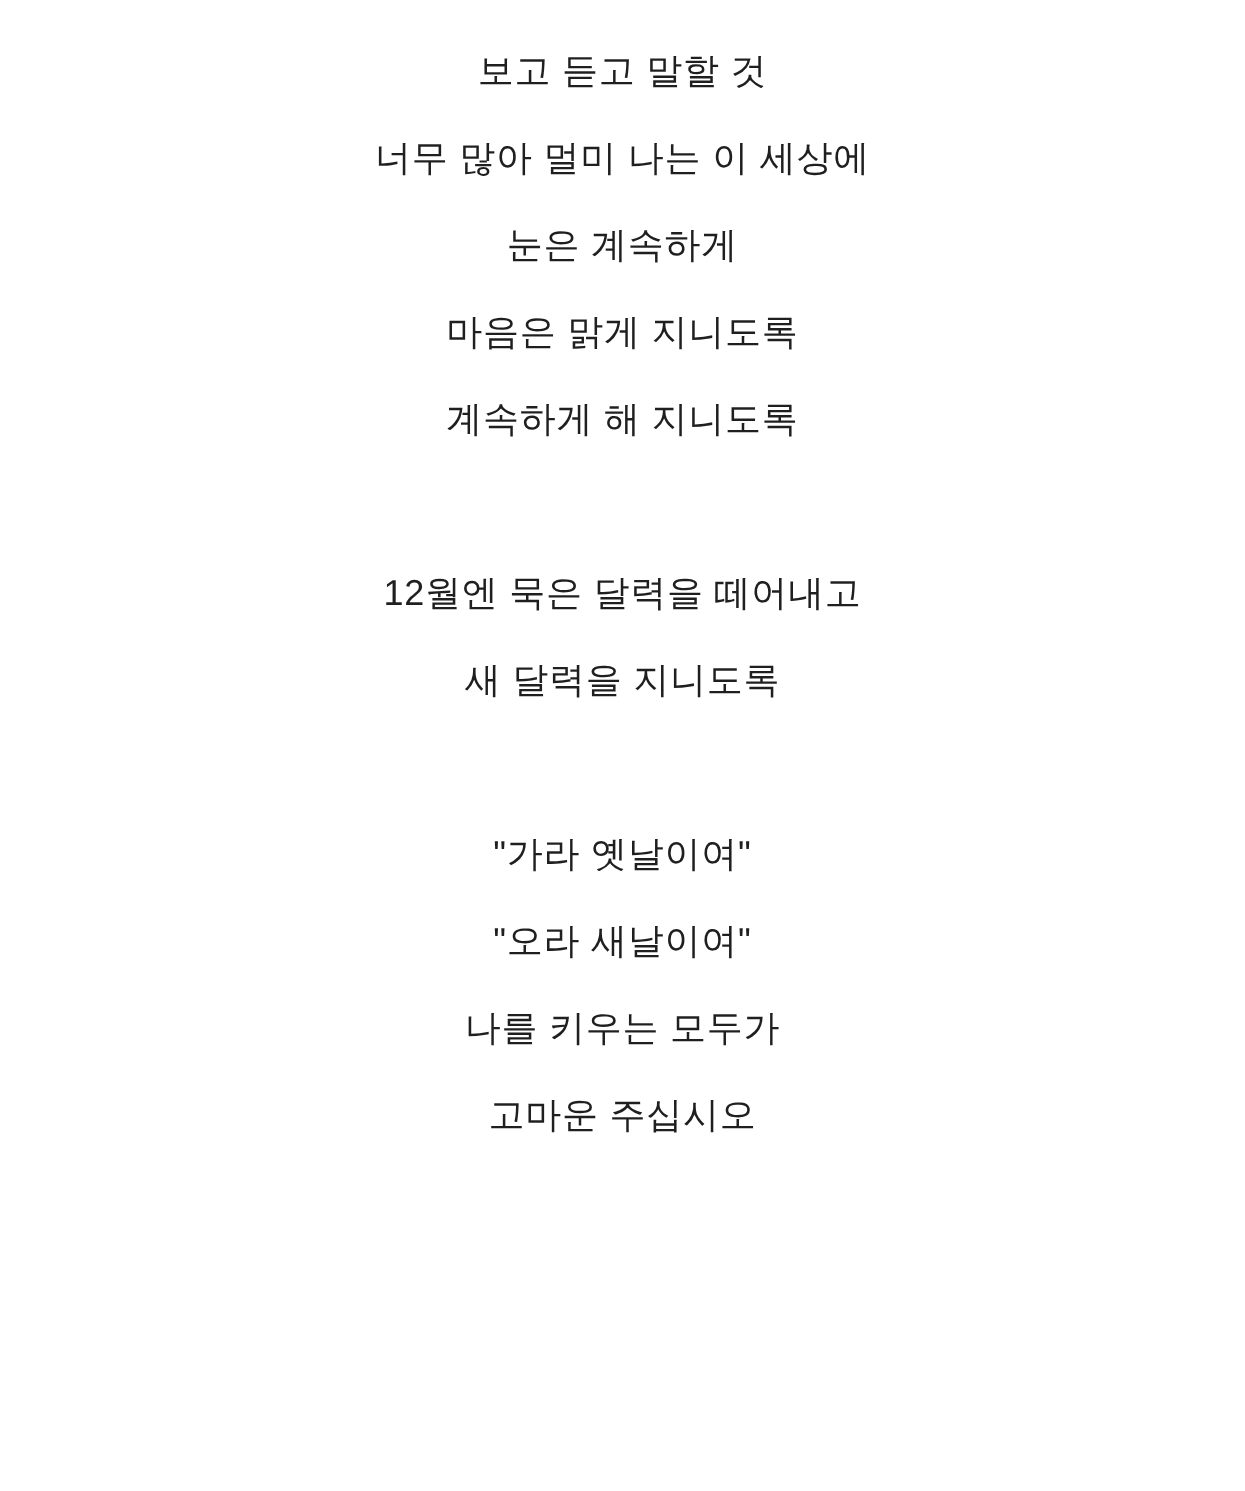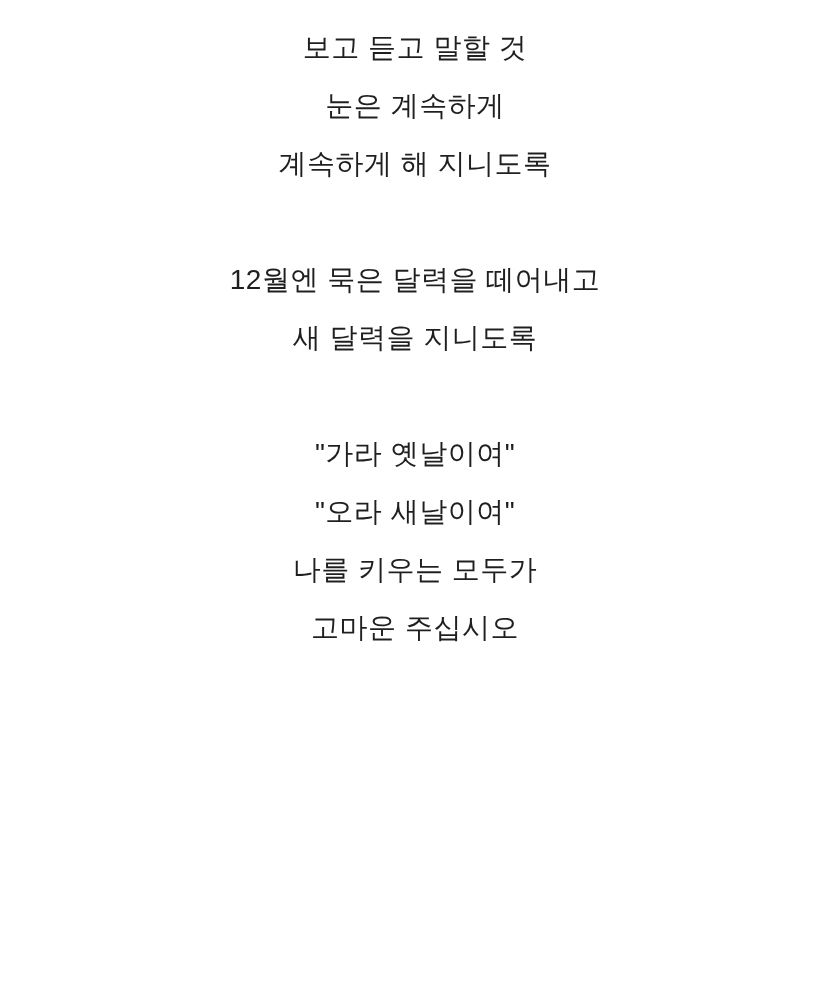--- a/index.html
+++ b/index.html
@@ -12,42 +12,44 @@
     background: #ffffff;
     overflow: hidden;
   }
   .poem {
     box-sizing: border-box;
     width: 830px;
     padding-top: 19px;
     text-align: center;
     font-family: "Liberation Sans", sans-serif;
     font-weight: 300;
-    font-size: 28px;
+    font-size: 24px;
     line-height: 58px;
     color: #1f1f1f;
     letter-spacing: 0.5px;
   }
   .stanza {
     margin: 0;
   }
   .stanza + .stanza {
     margin-top: 58px;
   }
   .poem-line {
     white-space: pre;
   }
 </style>
 </head>
 <body>
 
 <div class="poem">
   <div class="stanza">
     <div class="poem-line">보고 듣고 말할 것</div>
+    <div class="poem-line">너무 많아 멀미 나는 이 세상에</div>
     <div class="poem-line">눈은 계속하게</div>
+    <div class="poem-line">마음은 맑게 지니도록</div>
     <div class="poem-line">계속하게 해 지니도록</div>
   </div>
   <div class="stanza">
     <div class="poem-line">12월엔 묵은 달력을 떼어내고</div>
     <div class="poem-line">새 달력을 지니도록</div>
   </div>
   <div class="stanza">
     <div class="poem-line">"가라 옛날이여"</div>
     <div class="poem-line">"오라 새날이여"</div>
     <div class="poem-line">나를 키우는 모두가</div>

